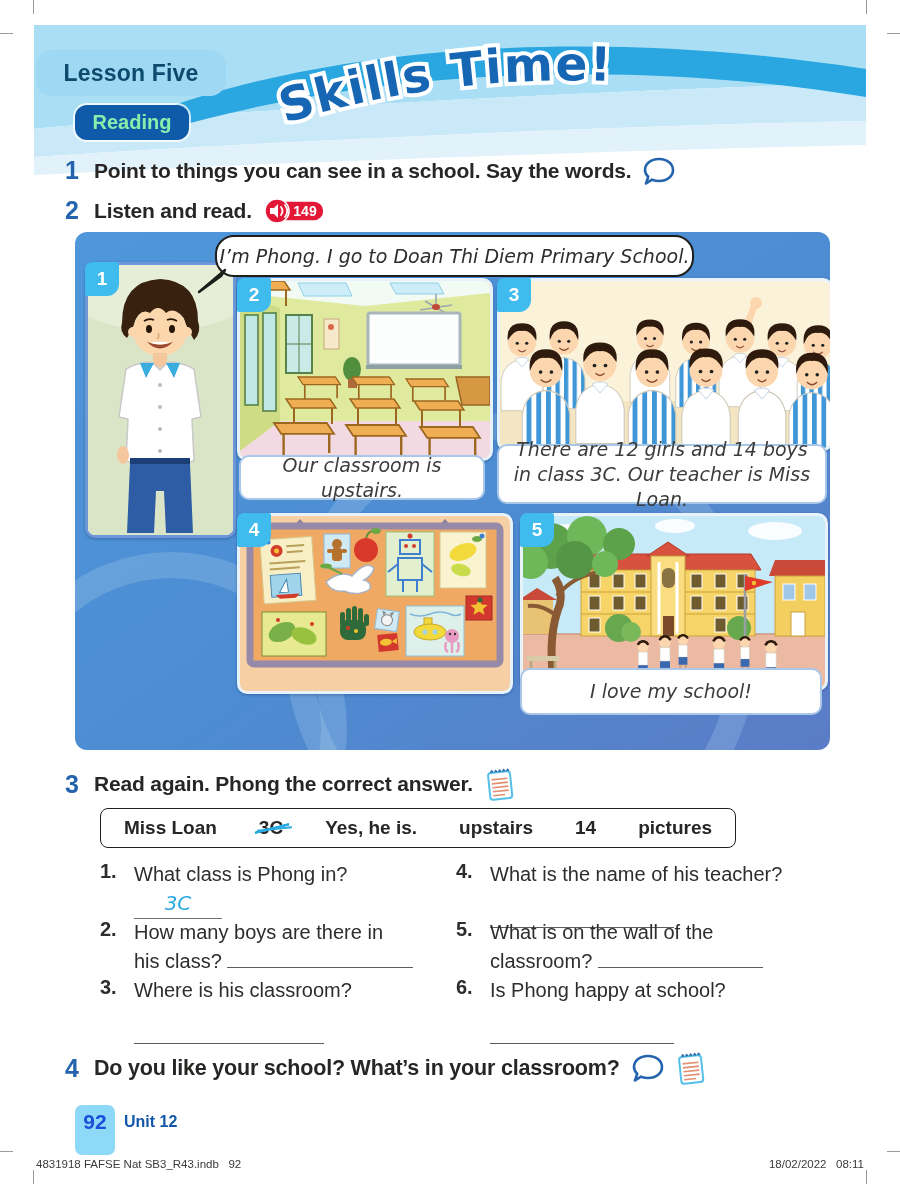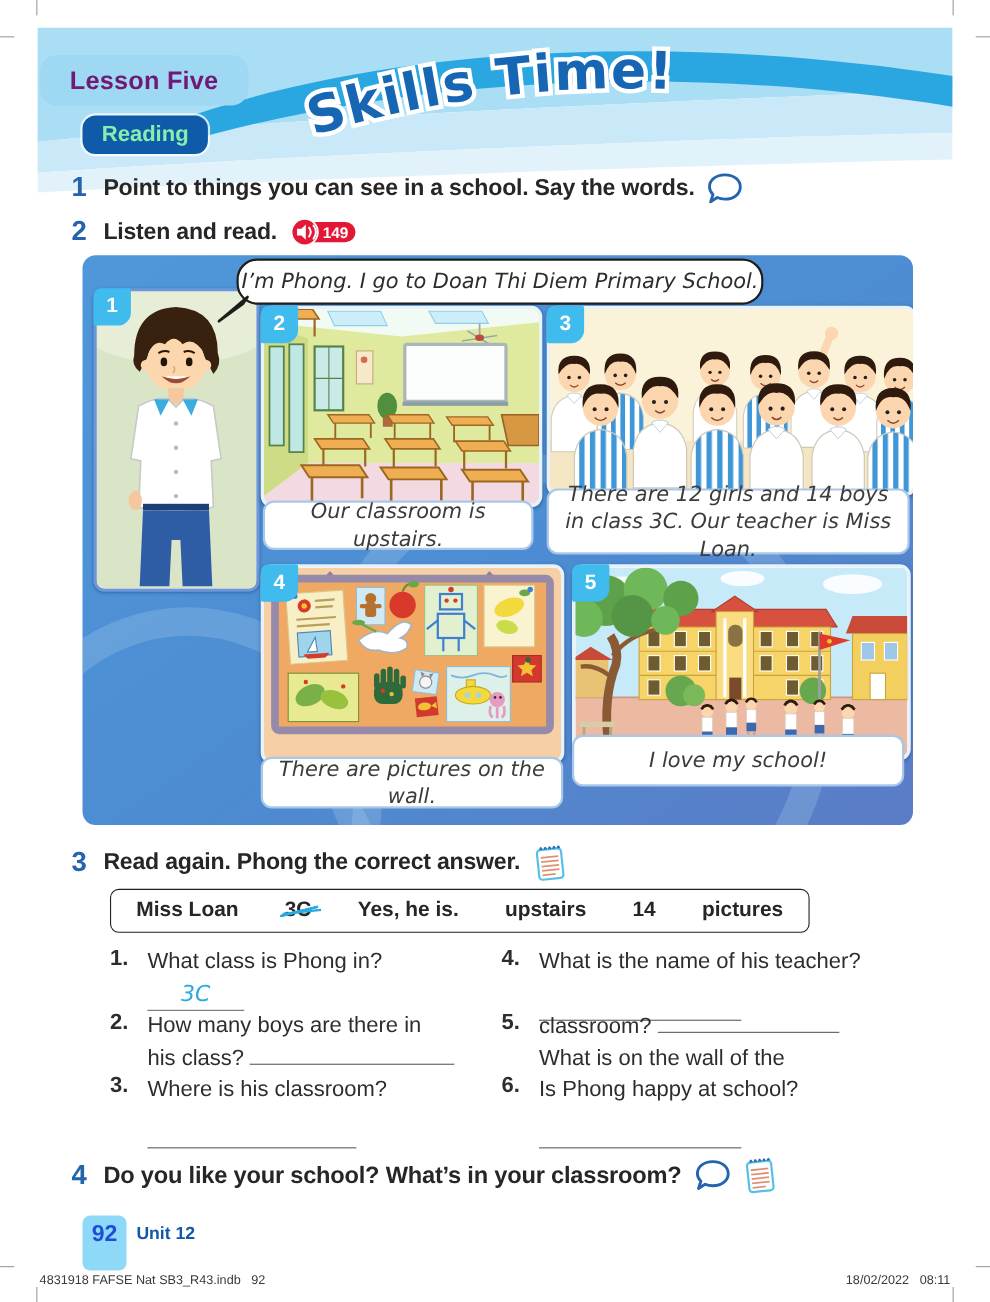--- a/index.html
+++ b/index.html
@@ -4,21 +4,21 @@
 <style>
   html,body{margin:0;padding:0;background:#ffffff;}
   .page{position:relative;width:900px;height:1184px;background:#ffffff;overflow:hidden;
         font-family:"Liberation Sans",sans-serif;color:#2b2a29;}
   
   .crop{position:absolute;background:#9b9b9b;}
   
   .header-svg{position:absolute;left:34px;top:25px;}
   .lesson-tab{position:absolute;left:36px;top:50px;width:190px;height:46px;background:#9ed8f3;
       border-radius:16px;display:flex;align-items:center;justify-content:center;
-      color:#701a75;font-weight:bold;font-size:23px;letter-spacing:.2px;}
+      color:#0c4a6e;font-weight:bold;font-size:23px;letter-spacing:.2px;}
   .reading-badge{position:absolute;left:75px;top:105px;width:114px;height:35px;background:#0f5ba9;
       border-radius:12px;display:flex;align-items:center;justify-content:center;color:#86efac;
       font-weight:bold;font-size:20px;box-shadow:0 0 0 2px rgba(255,255,255,.75);}
   .skills-title{font-family:"DejaVu Sans",sans-serif;font-weight:bold;font-size:47px;letter-spacing:2px;
       fill:#1766b4;stroke:#ffffff;stroke-width:8px;paint-order:stroke;}
   
   .activity{position:absolute;display:flex;align-items:center;gap:12px;}
   .act-num{color:#2464ae;font-weight:bold;font-size:25px;width:20px;text-align:center;flex:none;}
   .act-text{font-weight:bold;font-size:21px;letter-spacing:-.2px;color:#272625;white-space:nowrap;}
   .audio-badge{display:inline-flex;align-items:center;}
@@ -325,21 +325,20 @@
         <path d="M206,126 q-2,8 2,10 M212,127 v10 M218,126 q2,8 -2,10" stroke="#e79ac2" stroke-width="2.5" fill="none"></path>
         <circle cx="210" cy="118" r="1.2" fill="#333"></circle>
           <circle cx="215" cy="118" r="1.2" fill="#333"></circle>
         <circle cx="28" cy="26" r="2.5" fill="#3f7fd0"></circle>
           <circle cx="170" cy="20" r="2.5" fill="#d43b2a"></circle>
         <circle cx="242" cy="20" r="2.5" fill="#3f7fd0"></circle>
           <circle cx="240" cy="84" r="2.5" fill="#2f6b3a"></circle>
       </svg>
     </div>
     <div class="num-badge" style="left:162px;top:281px;">4</div>
-    <div class="caption" style="left:162px;top:456px;width:275px;height:47px;">There are pictures on the wall.</div>
 
     <div class="pic" style="left:445px;top:281px;width:302px;height:172px;border-color:#e8f2fb;">
       <svg viewBox="0 0 302 172" preserveAspectRatio="none">
         <defs>
           <g id="pupil5">
             <circle cy="-14" r="4.5" fill="#fcd6ae"></circle>
             <path d="M-4.5,-15 a4.5,4.5 0 0 1 9,0 l-1,-4 h-7 z" fill="#2f1b0e"></path>
             <path d="M-4.5,-16 q4.5,-6 9,0" stroke="#2f1b0e" stroke-width="2" fill="none"></path>
             <rect x="-4" y="-10" width="8" height="11" fill="#ffffff" stroke="#d5cfc0" stroke-width="0.6"></rect>
             <rect x="-4" y="1" width="8" height="7" fill="#3a69b0"></rect>
@@ -469,22 +468,22 @@
     <span class="qnum">4.</span>
     <div>
       <div class="qline">What is the name of his teacher?</div>
       <span class="blank" style="width:184px;margin-top:18px;"></span>
     </div>
   </div>
 
   <div class="q" style="left:456px;top:918px;width:344px;">
     <span class="qnum">5.</span>
     <div>
+      <div class="qline">What is on the wall of the</div>
       <div class="qline"><span>classroom?</span> <span class="blank" style="width:165px;"></span></div>
-      <div class="qline">What is on the wall of the</div>
     </div>
   </div>
 
   <div class="q" style="left:456px;top:976px;width:344px;">
     <span class="qnum">6.</span>
     <div>
       <div class="qline">Is Phong happy at school?</div>
       <span class="blank" style="width:184px;margin-top:18px;"></span>
     </div>
   </div>

